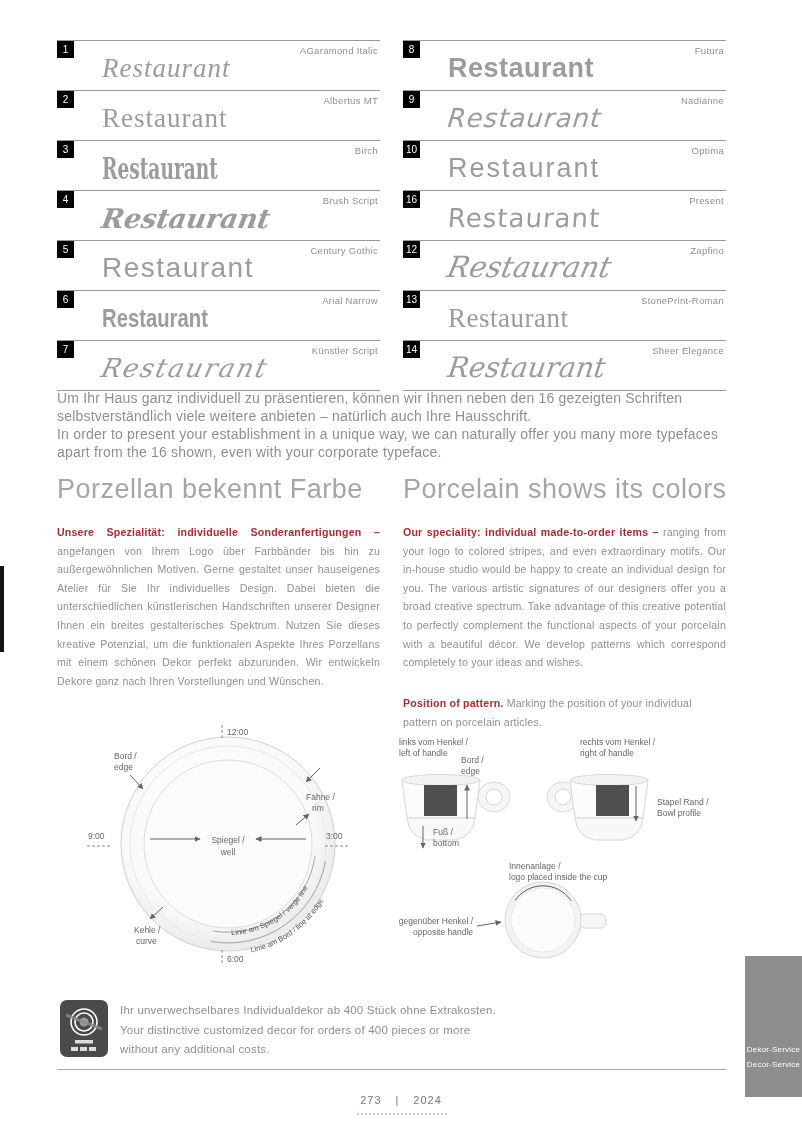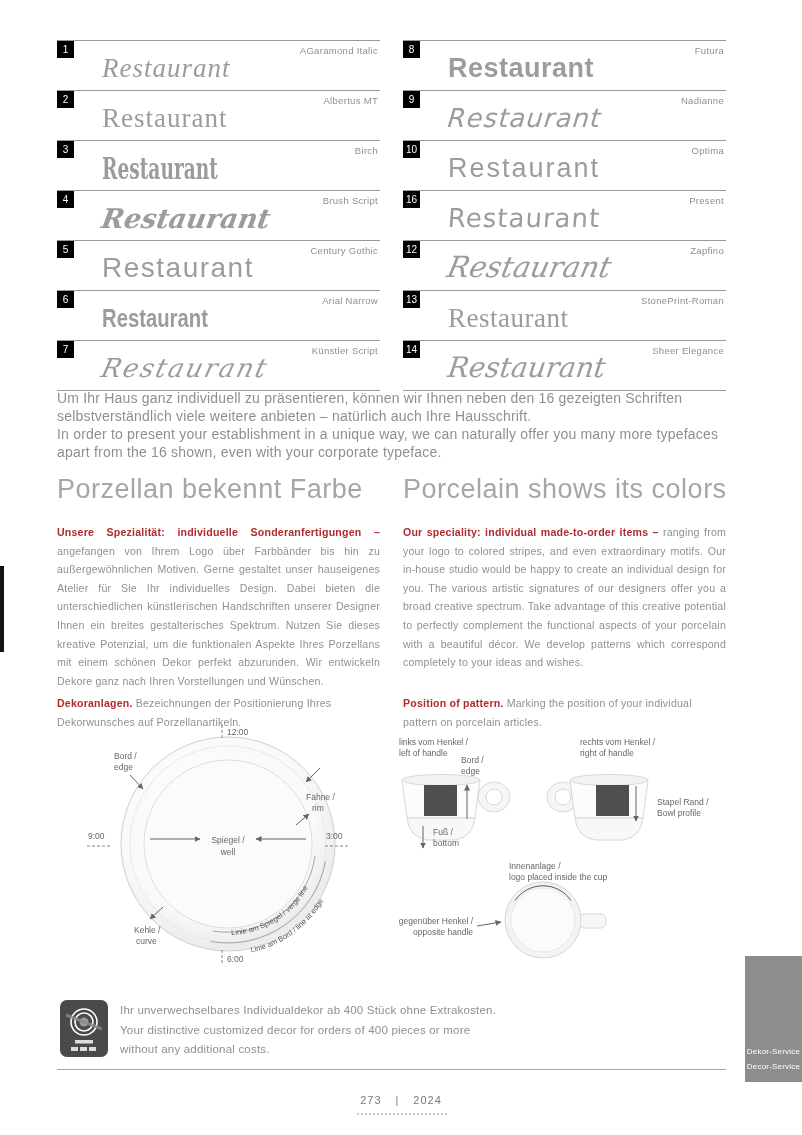--- a/index.html
+++ b/index.html
@@ -38,23 +38,23 @@
   .lead{font-weight:bold;}
   .svg-label{font-family:"Liberation Sans",sans-serif;font-size:8.5px;fill:#666;}
   .svg-label-sm{font-family:"Liberation Sans",sans-serif;font-size:7.5px;fill:#555;}
 
   
   .note-text{position:absolute;left:120px;top:1001px;width:440px;font-size:11.5px;
              line-height:19.5px;color:#8f8f8f;letter-spacing:.2px;}
   .hr{position:absolute;left:57px;top:1069px;width:669px;height:1px;background:#a8a8a8;}
 
   
-  .side-tab{position:absolute;left:745px;top:956px;width:57px;height:126px;background:#8d8d8d;
+  .side-tab{position:absolute;left:745px;top:956px;width:57px;height:141px;background:#8d8d8d;
             display:flex;flex-direction:column;justify-content:flex-end;align-items:center;
-            padding-bottom:8px;box-sizing:border-box;}
+            padding-bottom:25px;box-sizing:border-box;}
   .side-tab div{color:#fff;font-size:8px;line-height:15px;letter-spacing:.2px;}
 
   
   .pfooter{position:absolute;left:0;top:1094px;width:802px;text-align:center;font-size:11px;
            color:#787878;letter-spacing:1px;}
   .pfooter span{margin:12px 7px;}
   .blue-dots{position:absolute;left:357px;top:1113px;width:90px;height:0;
              border-top:2px dotted #b9c8e4;}
   .left-bar{position:absolute;left:0;top:566px;width:4px;height:86px;background:#141414;}
 </style>
@@ -147,23 +147,20 @@
   <div class="h1g" style="left:57px;top:474px">Porzellan bekennt Farbe</div>
   <div class="h1g" style="left:403px;top:474px">Porcelain shows its colors</div>
 
   <div class="bodycol" style="left:57px;top:523px">
     <span class="lead" style="color:#b12b2e">Unsere Spezialität: individuelle Sonderanfertigungen – </span><span>angefangen von Ihrem Logo über Farbbänder bis hin zu außergewöhnlichen Motiven. Gerne gestaltet unser hauseigenes Atelier für Sie Ihr individuelles Design. Dabei bieten die unterschiedlichen künstlerischen Handschriften unserer Designer Ihnen ein breites gestalterisches Spektrum. Nutzen Sie dieses kreative Potenzial, um die funktionalen Aspekte Ihres Porzellans mit einem schönen Dekor perfekt abzurunden. Wir entwickeln Dekore ganz nach Ihren Vorstellungen und Wünschen.</span>
   </div>
   <div class="bodycol" style="left:403px;top:523px">
     <span class="lead" style="color:#b12b2e">Our speciality: individual made-to-order items – </span><span>ranging from your logo to colored stripes, and even extraordinary motifs. Our in-house studio would be happy to create an individual design for you. The various artistic signatures of our designers offer you a broad creative spectrum. Take advantage of this creative potential to perfectly complement the functional aspects of your porcelain with a beautiful décor. We develop patterns which correspond completely to your ideas and wishes.</span>
   </div>
 
-  <div class="bodycol" style="left:57px;top:694px;text-align:left">
-    <span class="lead" style="color:#b12b2e">Dekoranlagen. </span><span>Bezeichnungen der Positionierung Ihres Dekorwunsches auf Porzellanartikeln.</span>
-  </div>
   <div class="bodycol" style="left:403px;top:694px;text-align:left">
     <span class="lead" style="color:#b12b2e">Position of pattern. </span><span>Marking the position of your individual pattern on porcelain articles.</span>
   </div>
 
   <svg class="abs" style="left:60px;top:722px" width="330" height="258" viewBox="0 0 330 258">
     <defs>
       <marker id="arrA" markerWidth="7" markerHeight="7" refX="5.5" refY="3" orient="auto">
         <path d="M0,0 L6,3 L0,6 Z" fill="#666"></path>
       </marker>
       <radialGradient id="gradPlate" cx="45%" cy="40%" r="65%">

